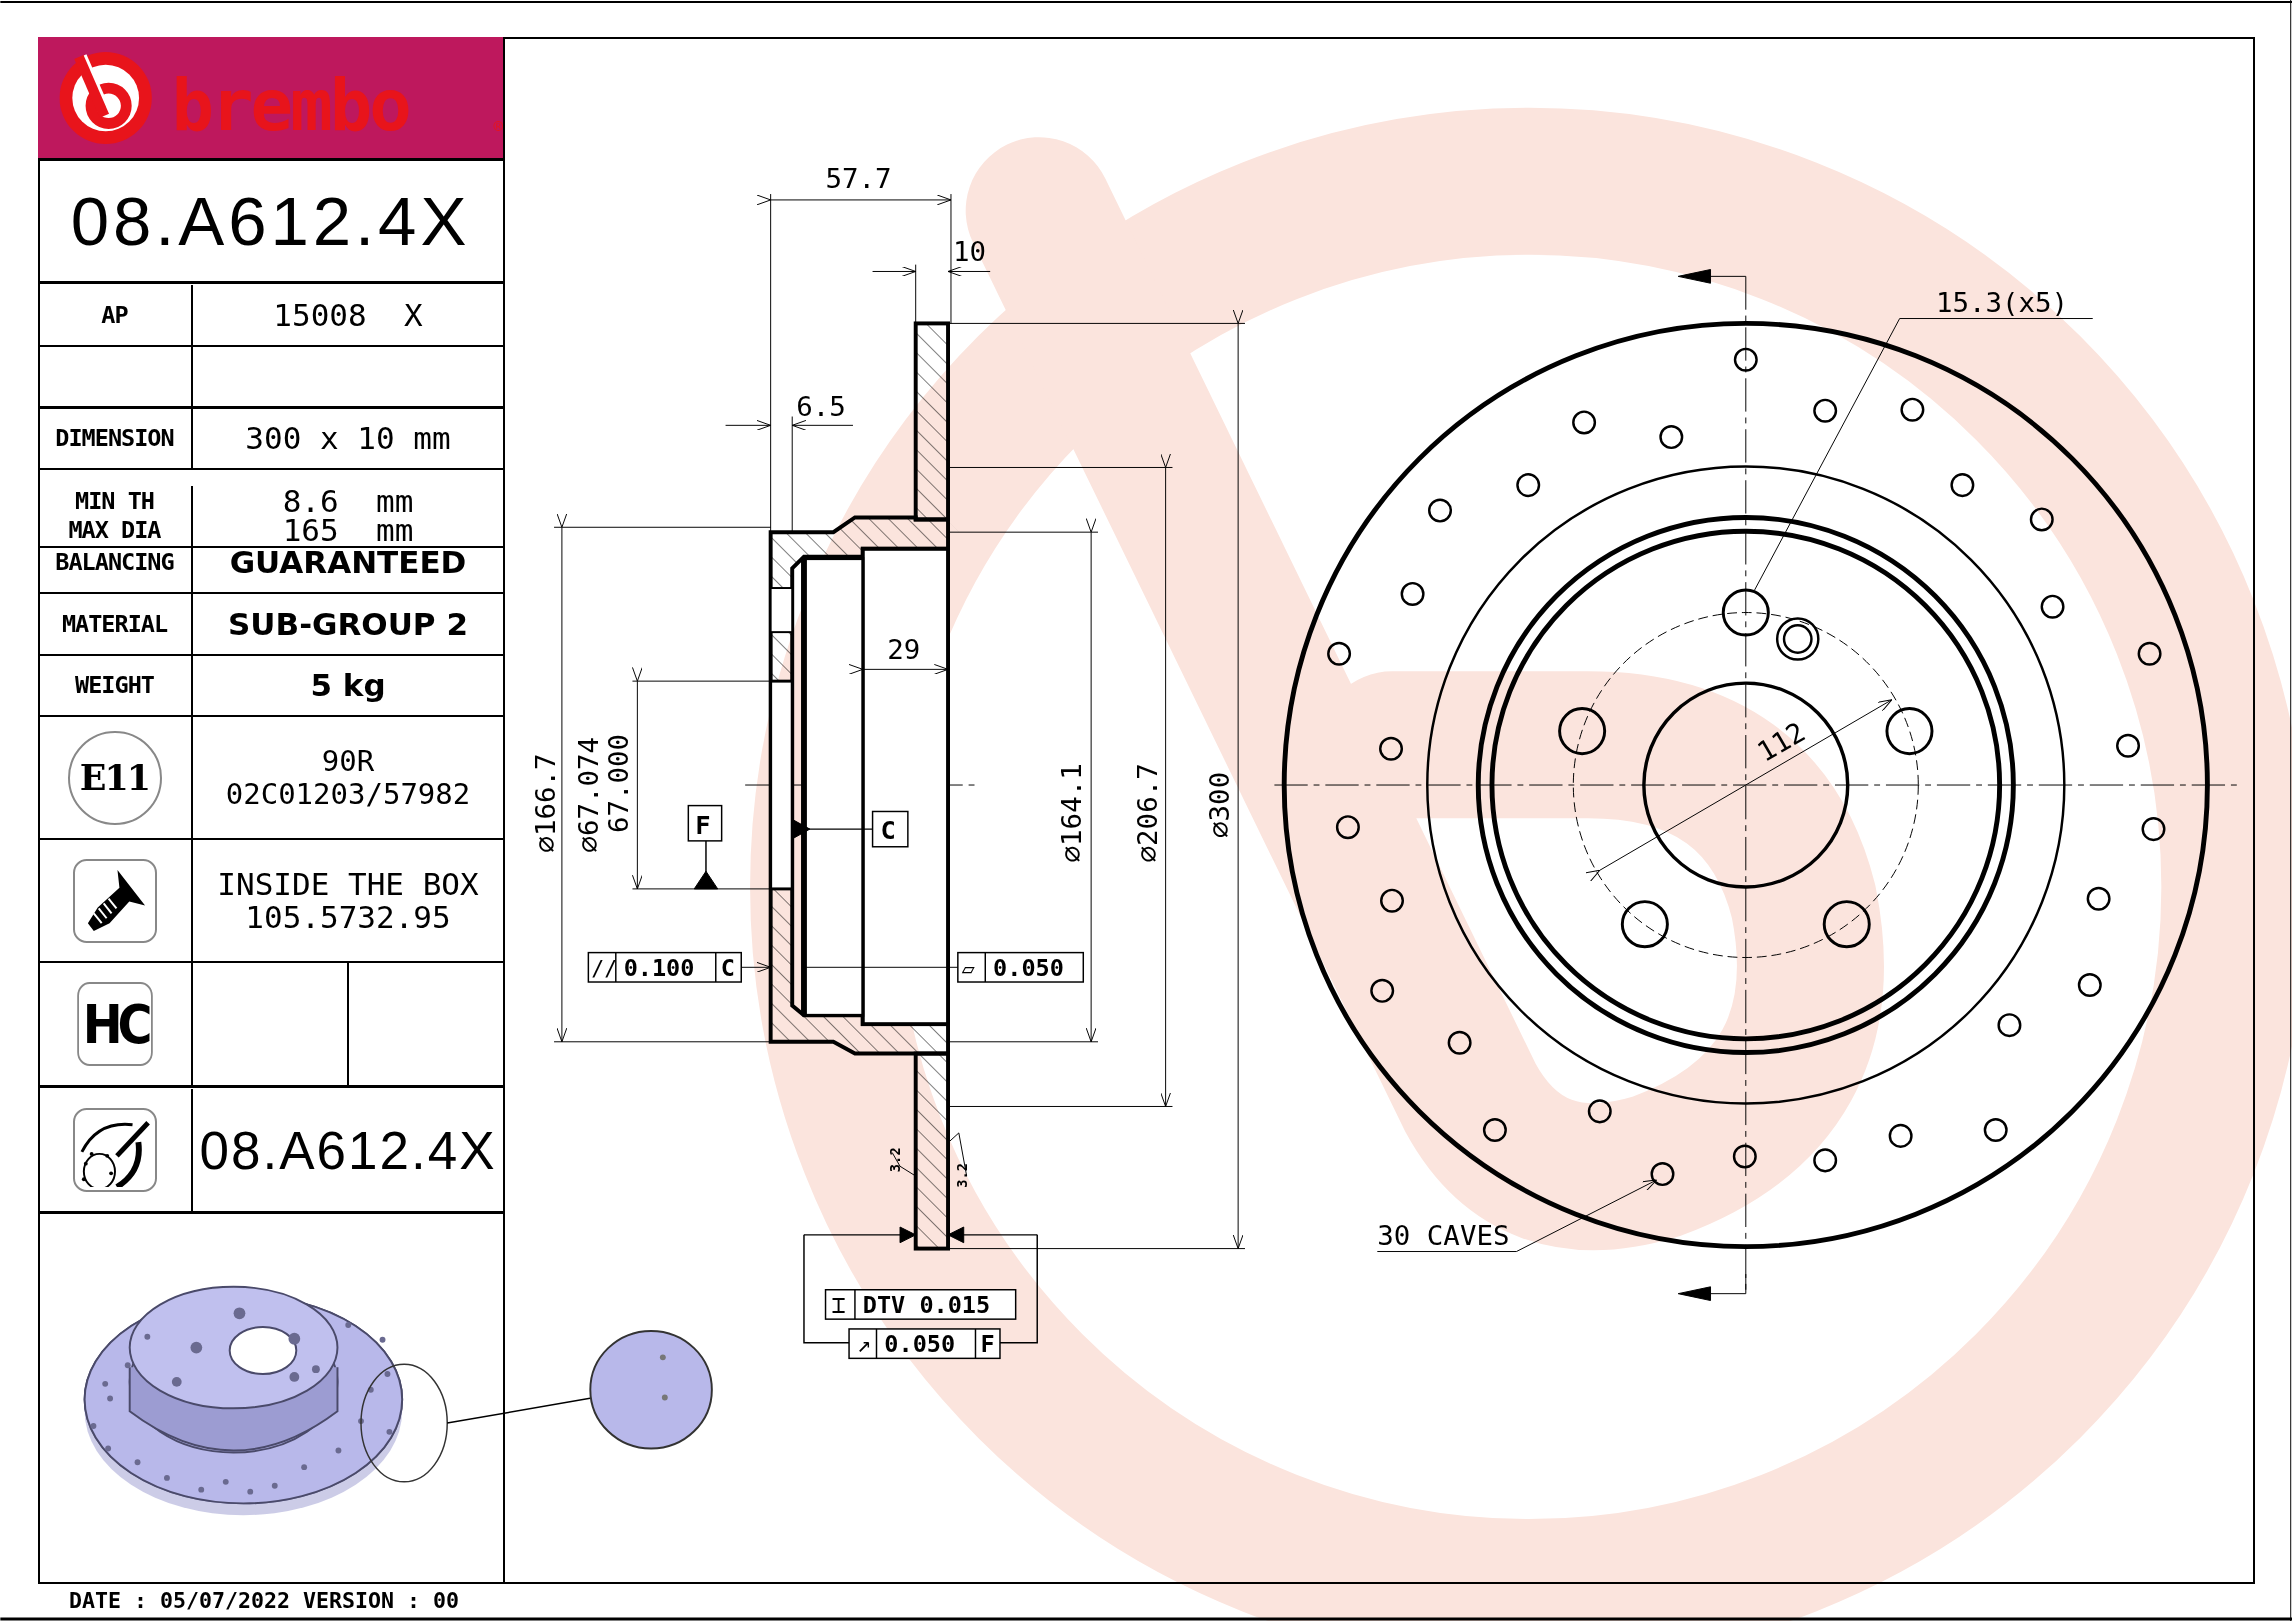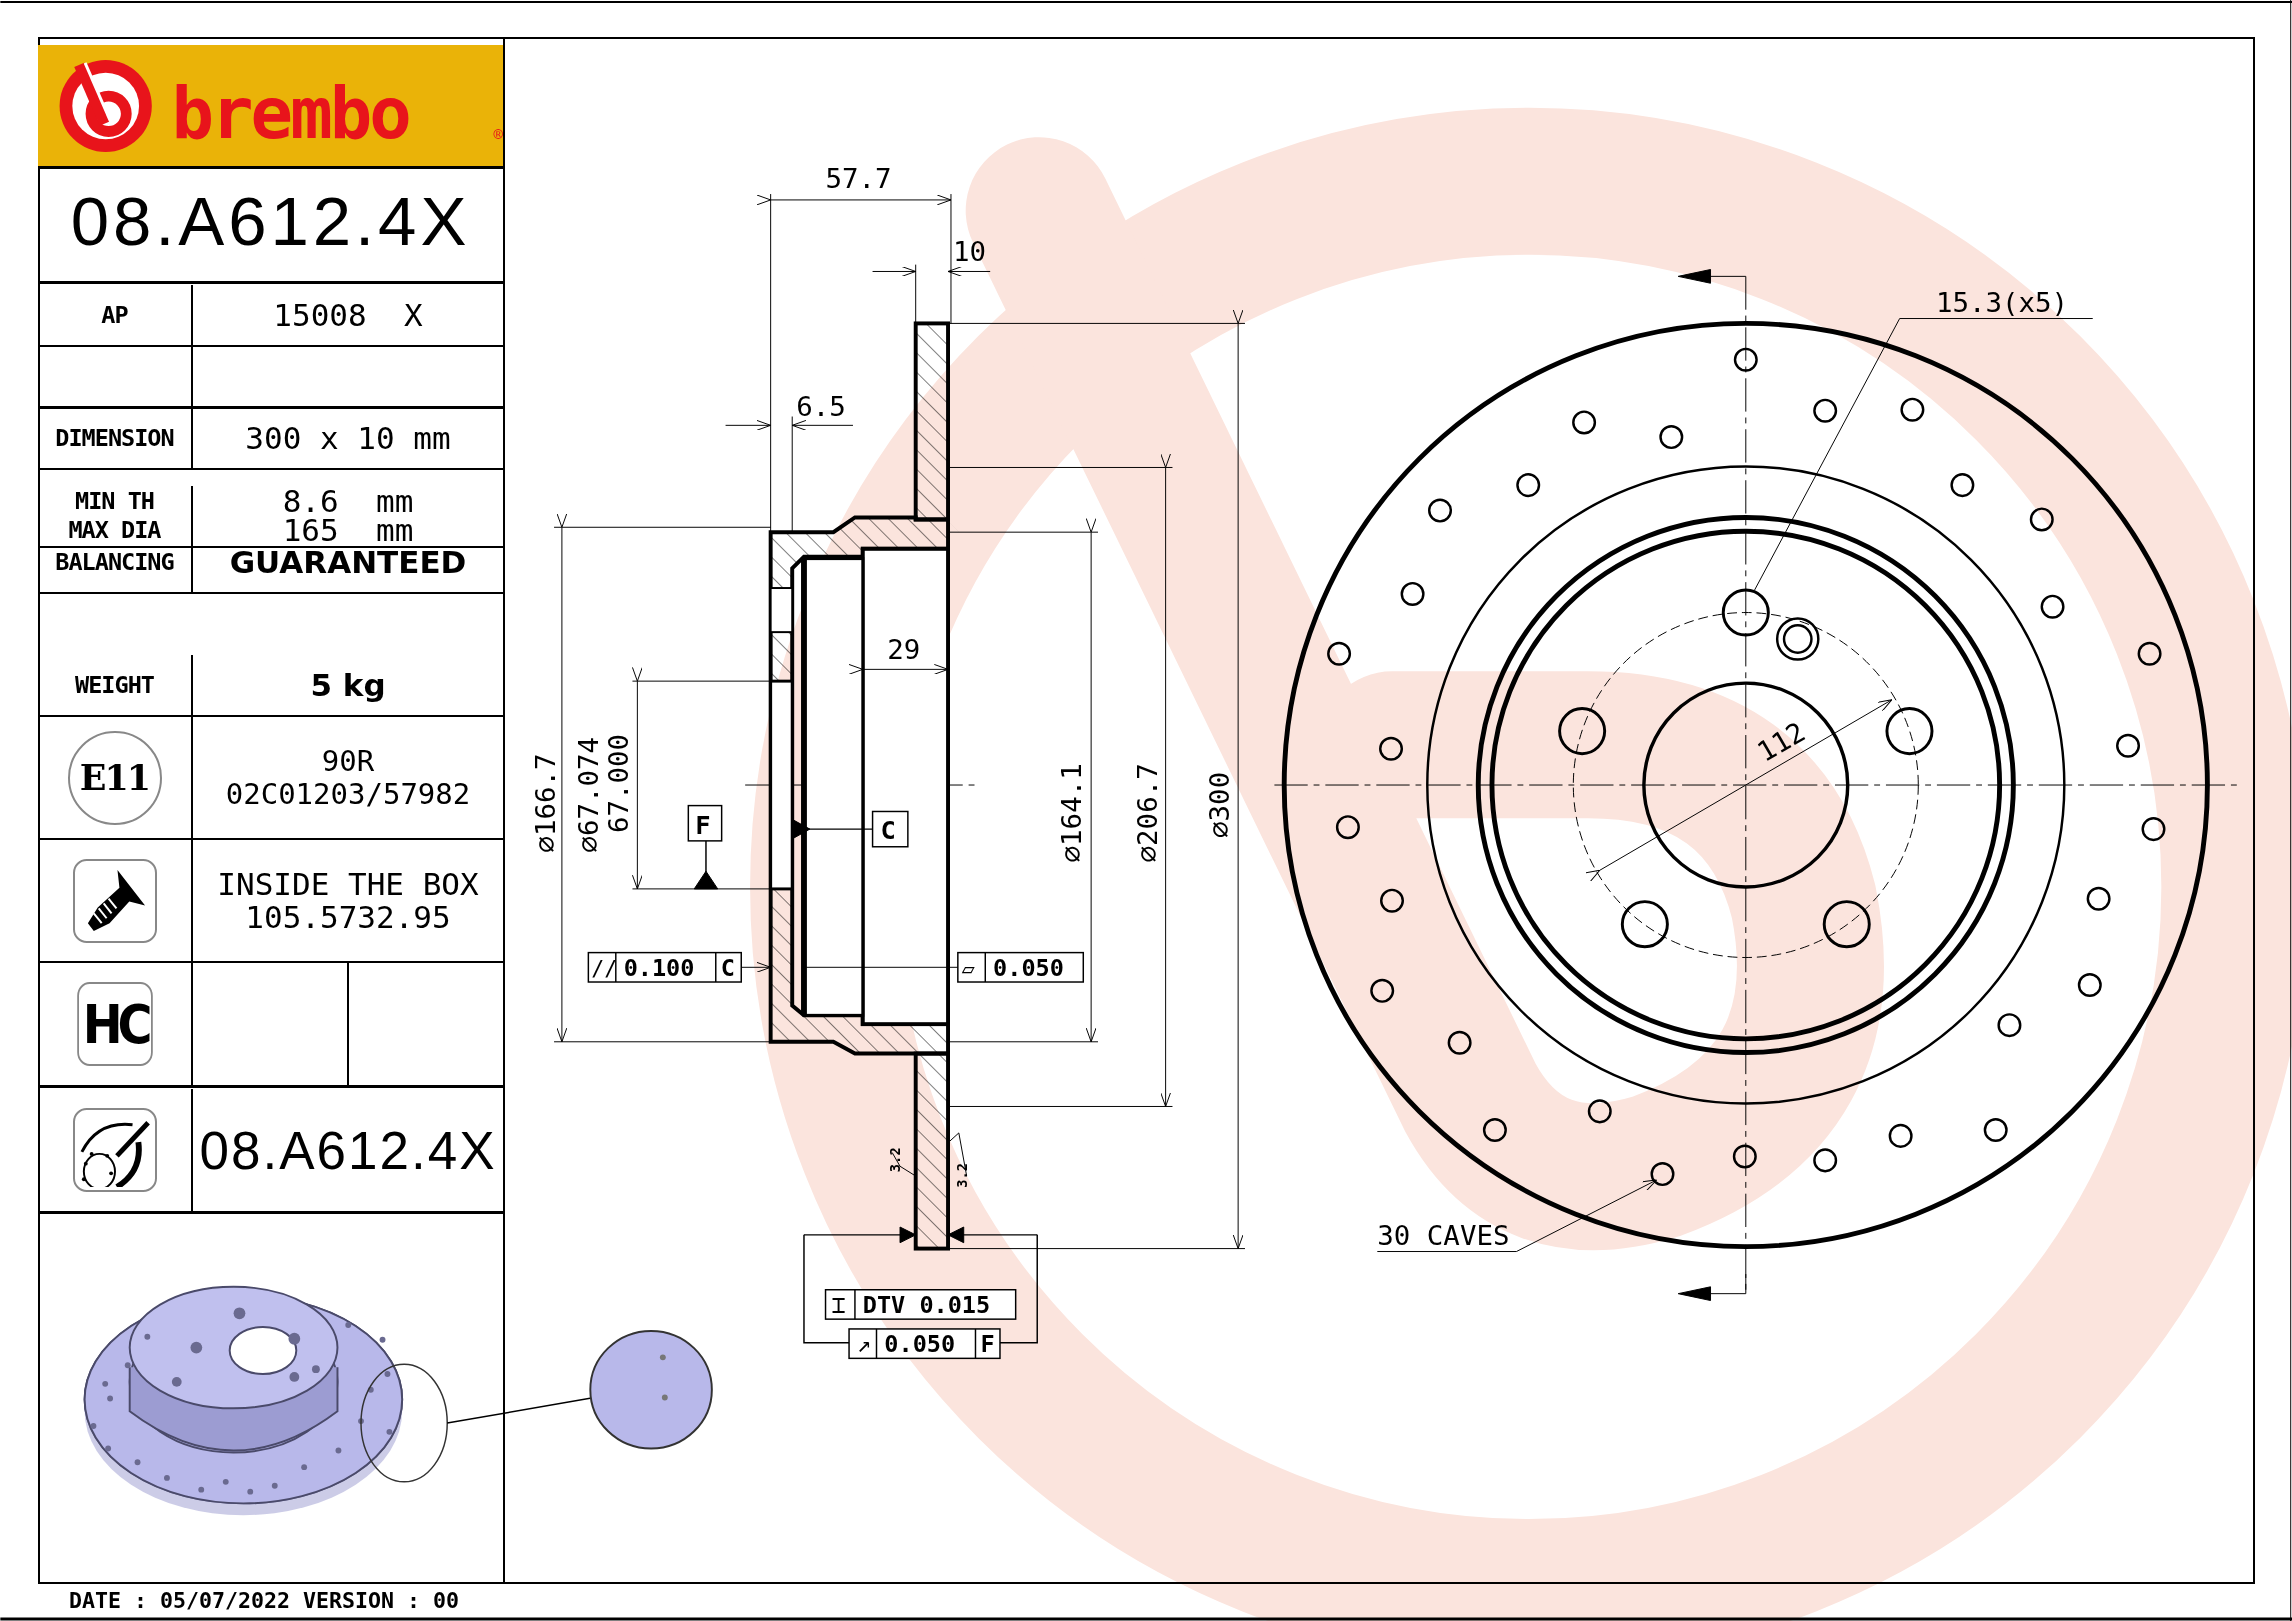--- a/index.html
+++ b/index.html
@@ -281,21 +281,21 @@
       <line x1="456" y1="1452" x2="612" y2="1425" stroke="#000" stroke-width="1.5"></line>
       <ellipse cx="664" cy="1418" rx="62" ry="60" fill="#b8b8ea" stroke="#333" stroke-width="2"></ellipse>
       <circle cx="676" cy="1385" r="3" fill="#777"></circle>
         <circle cx="678" cy="1426" r="3" fill="#777"></circle>
     </g>
   </svg>
 
   <div id="frame"></div>
 
   <div id="sidebar">
-    <div class="row thick" style="top:8px;height:124px;background:#eab308;">
+    <div class="row thick" style="top:0;height:124px;background:#be185d;">
       <svg width="465" height="121" viewBox="0 0 474 123">
         <circle cx="69" cy="62" r="47" fill="#e8141b"></circle>
         <circle cx="69" cy="62" r="34" fill="#fff"></circle>
         <circle cx="72" cy="70" r="18" fill="none" stroke="#e8141b" stroke-width="11"></circle>
         <line x1="42" y1="20" x2="68" y2="80" stroke="#e8141b" stroke-width="11"></line>
         <line x1="48" y1="18" x2="74" y2="78" stroke="#fff" stroke-width="3"></line>
         <text x="136" y="95" fill="#e8141b" font-family="DejaVu Sans, sans-serif" font-weight="bold" font-size="72" letter-spacing="-3">brembo</text>
         <text x="474" y="97" text-anchor="end" fill="#e8141b" font-size="16">®</text>
       </svg>
     </div>
@@ -319,20 +319,24 @@
         <span>MAX DIA</span>
       </div>
       <div class="val" style="line-height:29px;">
         <span style="white-space:pre;">8.6  mm</span>
         <span style="white-space:pre;">165  mm</span>
       </div>
     </div>
     <div class="row" style="top:495px;height:62px;">
       <div class="lab">BALANCING</div>
       <div class="val bold">GUARANTEED</div>
+    </div>
+    <div class="row" style="top:557px;height:62px;">
+      <div class="lab">MATERIAL</div>
+      <div class="val bold">SUB-GROUP 2</div>
     </div>
     <div class="row" style="top:618px;height:62px;">
       <div class="lab">WEIGHT</div>
       <div class="val bold">5 kg</div>
     </div>
 
     <div class="row" style="top:680px;height:123px;">
       <div class="lab">
         <div style="width:90px;height:90px;border:2.9px solid #888;border-radius:50%;display:flex;align-items:center;justify-content:center;font-family:'DejaVu Serif','Liberation Serif',serif;font-weight:bold;font-size:35px;letter-spacing:-2px;">
           <span>E11</span>

